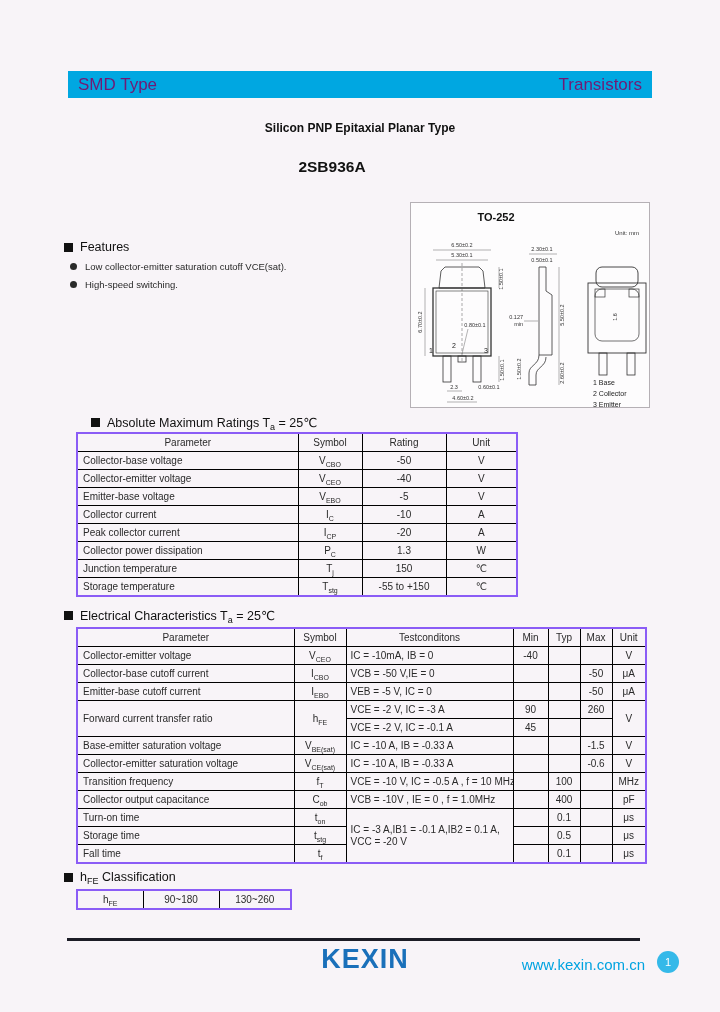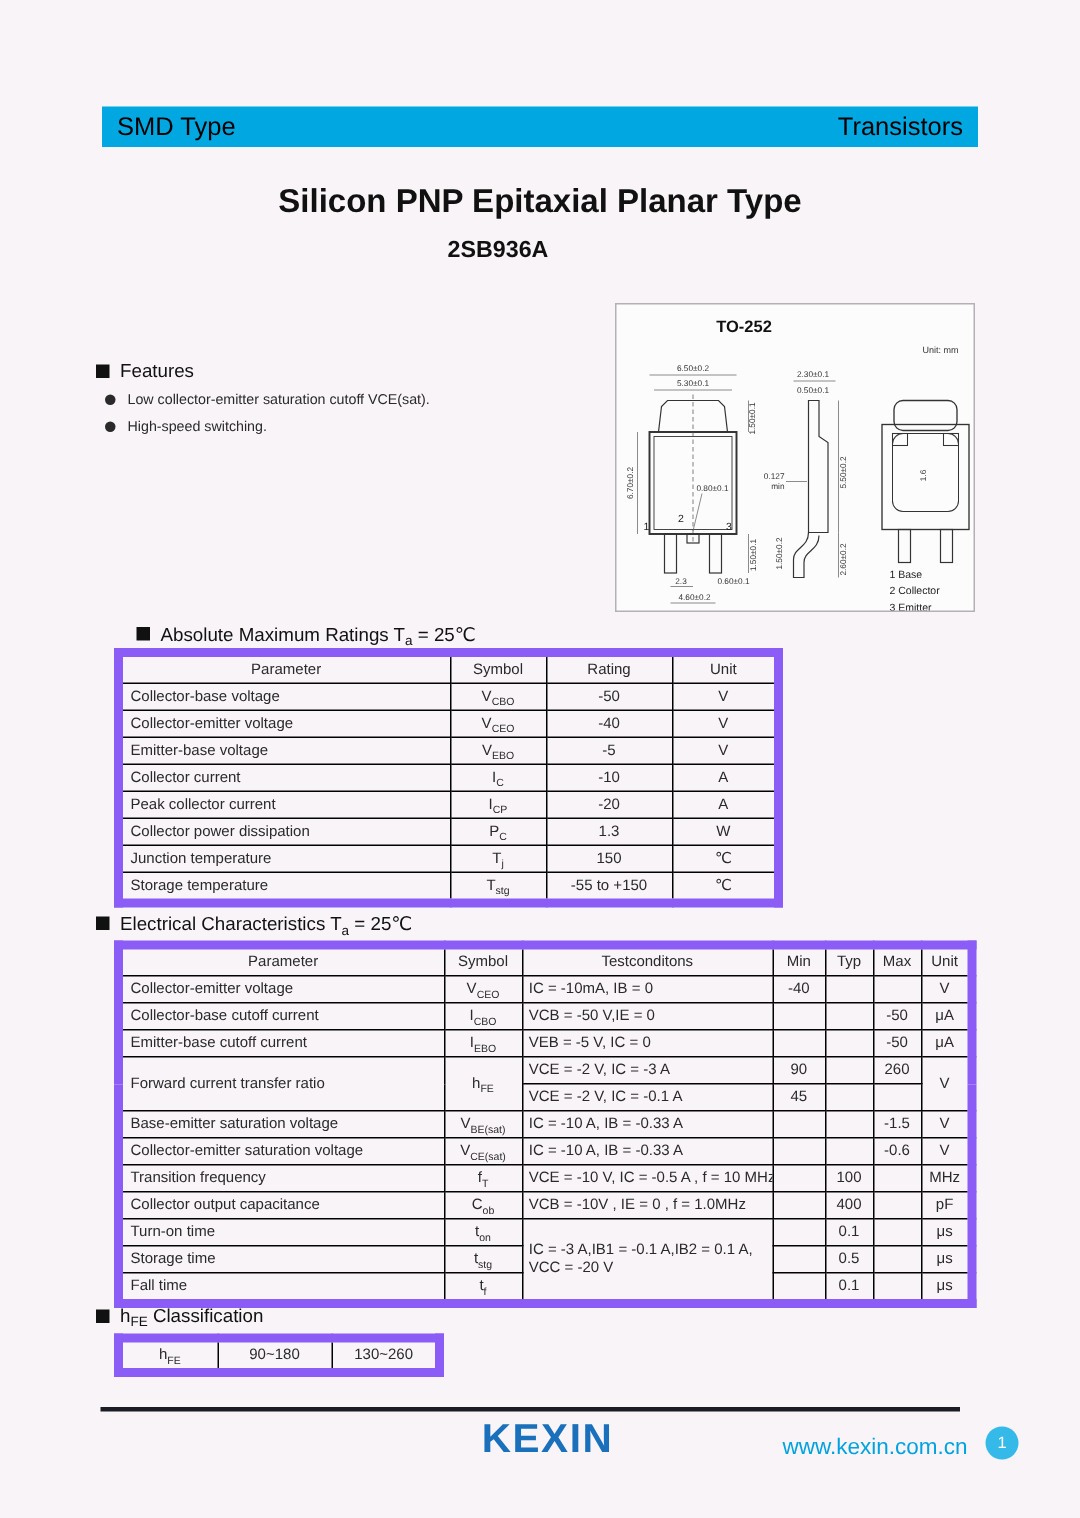--- a/index.html
+++ b/index.html
@@ -7,27 +7,27 @@
     width:720px;height:1012px;position:relative;
     background:#f8f4f8;
     font-family:"Liberation Sans","DejaVu Sans",sans-serif;
     color:#222;overflow:hidden;
   }
   .abs{position:absolute;}
 
   
   .banner{
     left:68px;top:71px;width:584px;height:27px;
-    background:#00a7e1;color:#000000;
+    background:#00a7e1;color:#701a75;
     display:flex;justify-content:space-between;align-items:center;
     padding:0 10px;box-sizing:border-box;font-size:17px;
   }
 
   
-  .title1{left:0;top:121px;width:720px;text-align:center;font-size:22px;font-weight:bold;color:#111;}
+  .title1{left:0;top:121px;width:720px;text-align:center;font-size:12px;font-weight:bold;color:#111;}
   .title2{left:0;top:158px;width:664px;text-align:center;font-size:15.5px;font-weight:bold;color:#111;}
 
   
   .sechead{font-size:12.5px;color:#111;display:flex;align-items:center;gap:7px;}
   .sq{width:9px;height:9px;background:#111;display:inline-block;flex:0 0 auto;}
   .sechead .sub{font-size:9px;position:relative;top:3px;}
 
   
   .feat-item{display:flex;align-items:center;gap:8px;font-size:9.5px;color:#2a2a2a;}
   .dot{width:7px;height:7px;border-radius:50%;background:#2a2a2a;display:inline-block;flex:0 0 auto;}
@@ -38,21 +38,21 @@
     background:#fdfcfd;border:1px solid #b5b0b5;box-sizing:border-box;
   }
   .pkgbox svg{display:block;}
   .dimtxt{font-size:5.5px;fill:#333;}
   .pinnum{font-size:7px;fill:#222;}
   .pinlbl{font-size:7px;fill:#222;}
   .outline{fill:none;stroke:#333;}
   .dimline{stroke:#666;stroke-width:0.5;fill:none;}
 
   
-  table{border-collapse:collapse;border:6px solid #8b5cf6;background:transparent;table-layout:fixed;}
+  table{border-collapse:collapse;border:2px solid #8b5cf6;background:transparent;table-layout:fixed;}
   th,td{
     border:1px solid #000;font-size:10px;font-weight:normal;color:#2a2a2a;
     height:17px;padding:0 3px;text-align:center;overflow:hidden;white-space:nowrap;
   }
   td.pl{text-align:left;padding-left:5px;}
   sub,.subs{font-size:7px;}
   .subs{position:relative;top:2.5px;}
   .cond{text-align:left;padding-left:4px;margin-top:14px;}
   .cond2{line-height:1.15;}
 

